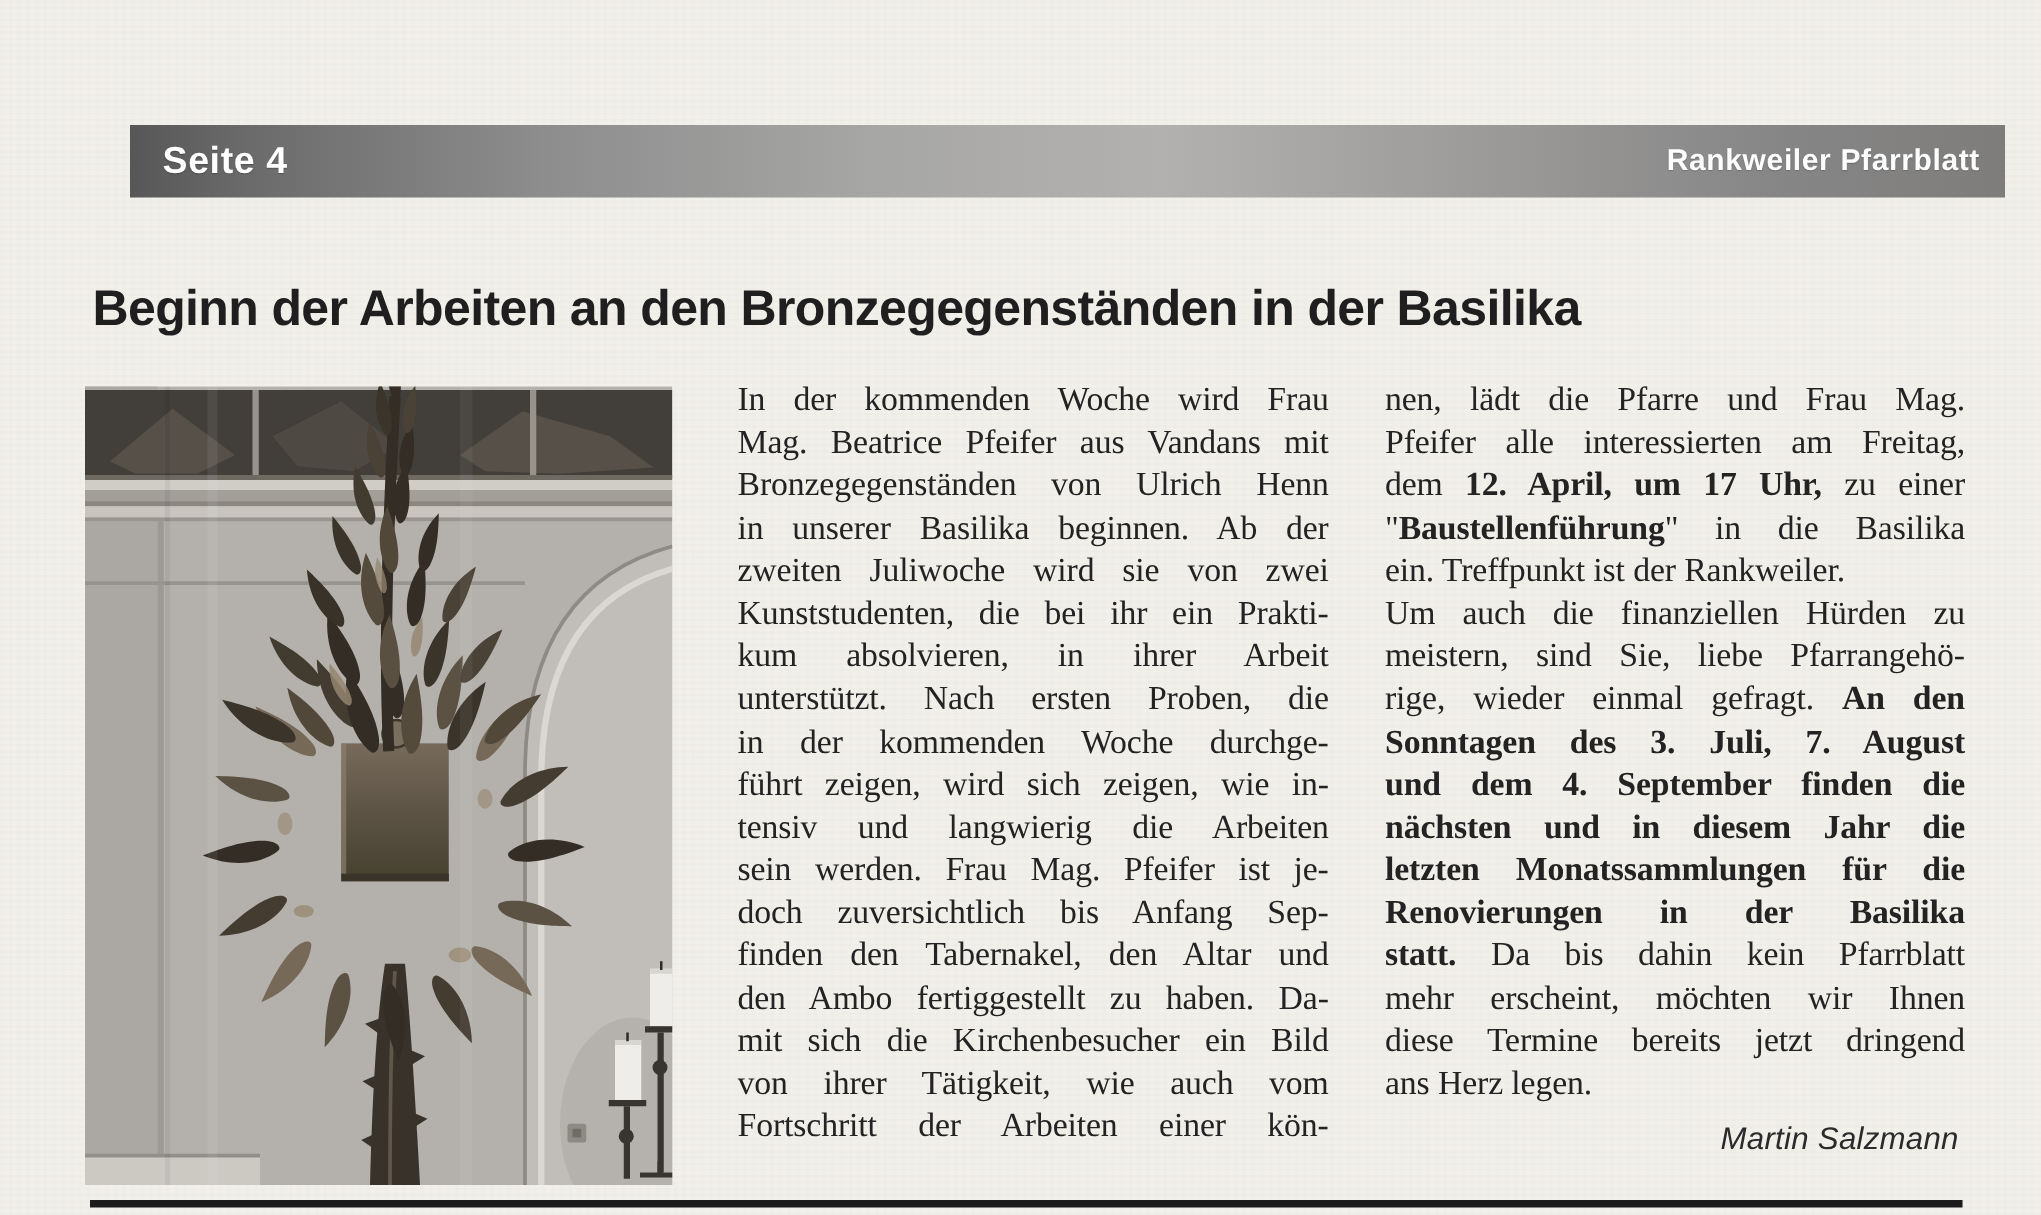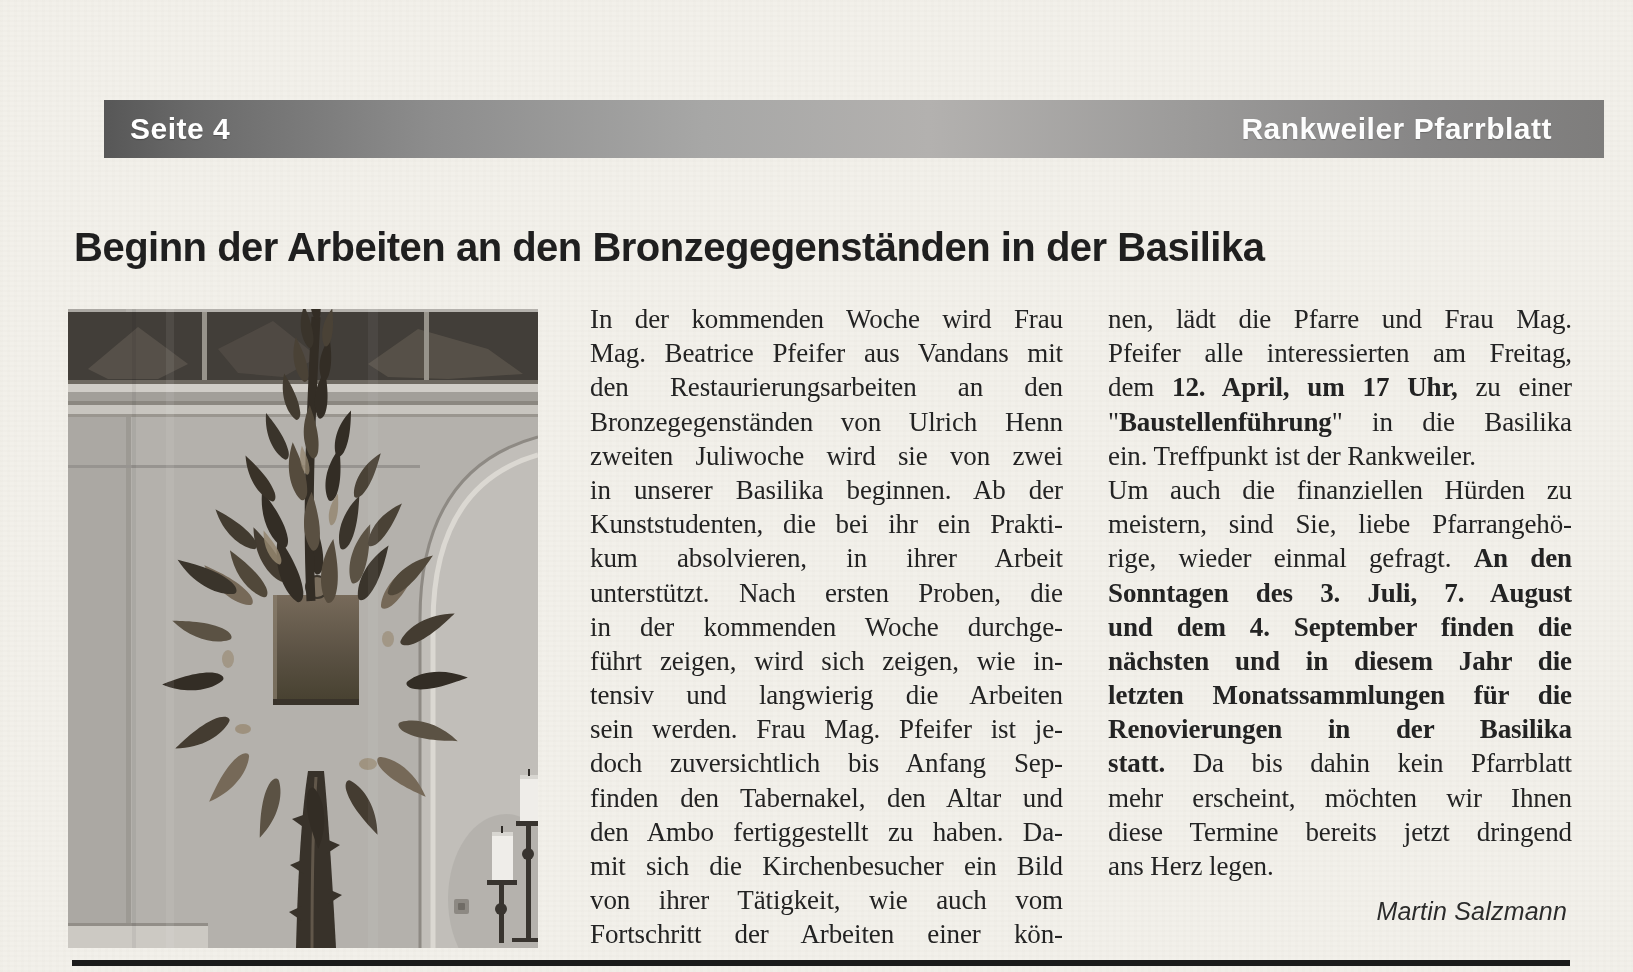--- a/index.html
+++ b/index.html
@@ -16,22 +16,22 @@
     background:linear-gradient(to right,#575757 0%,#6a6a6a 6%,#8d8d8d 22%,#a7a7a6 40%,#b3b1af 55%,#9c9b9a 72%,#878686 88%,#7e7d7c 100%);
     display:flex;align-items:center;justify-content:space-between;
     font-family:Liberation Sans, sans-serif;
     margin-left:36px;
   }
   .header-left{
     color:#ffffff;font-weight:bold;font-size:30px;letter-spacing:0.5px;
     padding-left:26px;text-shadow:0 1px 1px rgba(0,0,0,0.25);
   }
   .header-right{
-    color:#fdfdfd;font-weight:bold;font-size:30px;letter-spacing:0.5px;
-    padding-right:52px;text-shadow:0 1px 1px rgba(0,0,0,0.2);
+    color:#fdfdfd;font-weight:bold;font-size:24px;letter-spacing:0.5px;
+    padding-right:20px;text-shadow:0 1px 1px rgba(0,0,0,0.2);
   }
   .headline{
     position:absolute;left:74px;top:224px;width:1520px;
     font-family:"Liberation Sans", sans-serif;
     font-weight:bold;font-size:40px;line-height:1.15;color:#1f1f1f;
     letter-spacing:-0.5px;white-space:nowrap;
   }
   .photo{
     position:absolute;left:68px;top:309px;width:470px;height:639px;
     overflow:hidden;
@@ -195,24 +195,23 @@
 
       <rect x="98" y="0" width="8" height="639" fill="#ffffff" opacity="0.07"></rect>
       <rect x="300" y="0" width="10" height="639" fill="#ffffff" opacity="0.05"></rect>
       <rect x="64" y="0" width="4" height="639" fill="#000000" opacity="0.05"></rect>
     </svg>
   </div>
 
   <div class="col col1">
       <div class="tline">In der kommenden Woche wird Frau</div>
       <div class="tline">Mag. Beatrice Pfeifer aus Vandans mit</div>
-      <div class="tline">den Restaurierungsarbeiten an den</div>
       <div class="tline">Bronzegegenständen von Ulrich Henn</div>
+      <div class="tline">in unserer Basilika beginnen. Ab der</div>
       <div class="tline">zweiten Juliwoche wird sie von zwei</div>
-      <div class="tline">in unserer Basilika beginnen. Ab der</div>
       <div class="tline">Kunststudenten, die bei ihr ein Prakti-</div>
       <div class="tline">kum absolvieren, in ihrer Arbeit</div>
       <div class="tline">unterstützt. Nach ersten Proben, die</div>
       <div class="tline">in der kommenden Woche durchge-</div>
       <div class="tline">führt zeigen, wird sich zeigen, wie in-</div>
       <div class="tline">tensiv und langwierig die Arbeiten</div>
       <div class="tline">sein werden. Frau Mag. Pfeifer ist je-</div>
       <div class="tline">doch zuversichtlich bis Anfang Sep-</div>
       <div class="tline">finden den Tabernakel, den Altar und</div>
       <div class="tline">den Ambo fertiggestellt zu haben. Da-</div>

